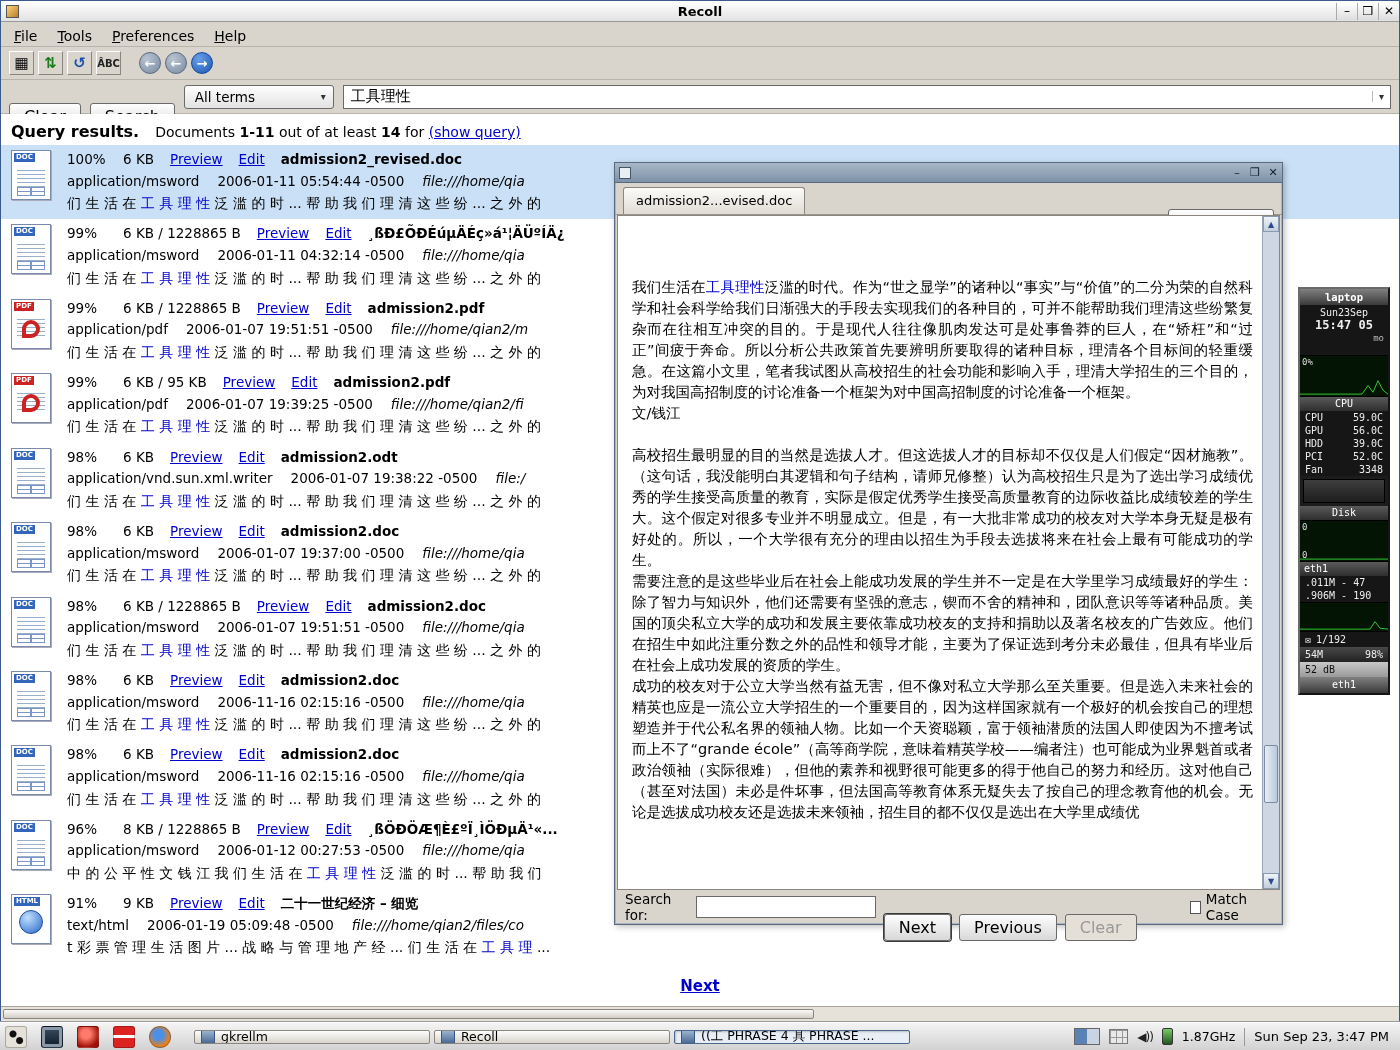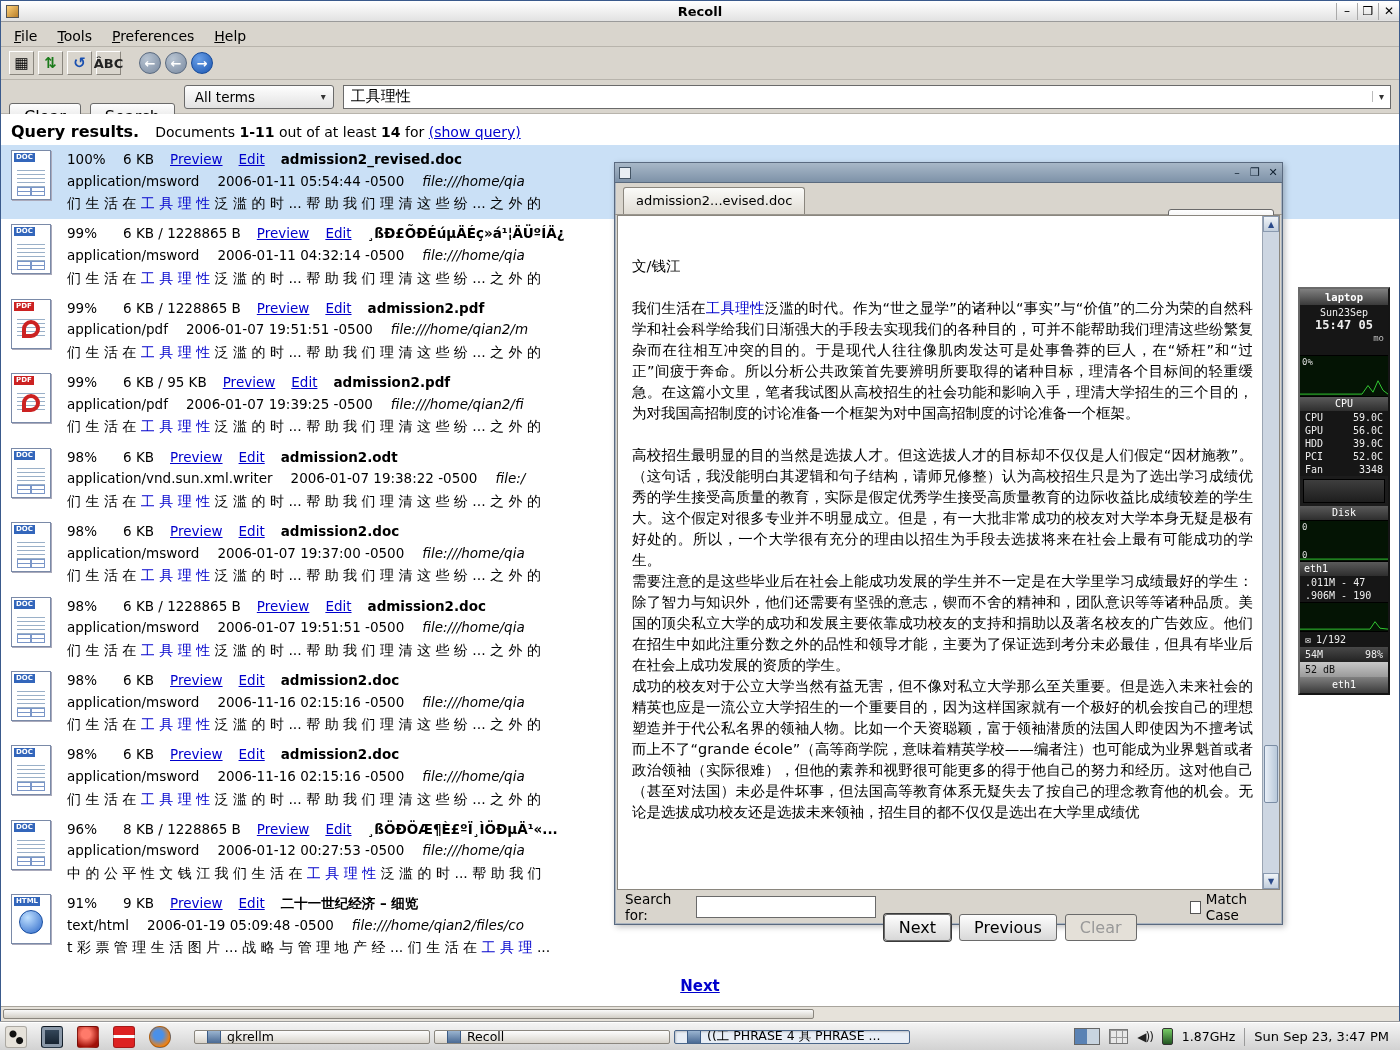--- a/index.html
+++ b/index.html
@@ -14,21 +14,21 @@
 .win-icon{width:13px;height:13px;margin-left:5px;background:linear-gradient(135deg,#ffd27a,#b97f2a);border:1px solid #555;flex:none;}
 .titlebar .title{position:absolute;left:0;right:0;text-align:center;font-weight:bold;font-size:13px;}
 .win-controls{margin-left:auto;display:flex;z-index:2;}
 .win-btn{width:21px;height:17px;display:flex;align-items:center;justify-content:center;font-size:12px;border-left:1px solid #aaa;background:linear-gradient(#fff,#ddd);}
 .menubar{height:25px;background:#d9d5cd;display:flex;align-items:flex-end;padding-left:4px;gap:2px;border-bottom:1px solid #b8b4ac;font-size:14px;flex:none;}
 .menu-item{padding:2px 9px;}
 .toolbar{height:33px;background:#d9d5cd;display:flex;align-items:center;gap:4px;padding:0 8px;border-bottom:1px solid #b8b4ac;flex:none;}
 .tool-btn{width:25px;height:24px;display:flex;align-items:center;justify-content:center;font-size:15px;background:#d9d5cd;border:1px solid;border-color:#fff #8a867e #8a867e #fff;}
 .tool-btn.green{color:#1a7a1a;font-weight:bold;}
 .tool-btn.blue{color:#1a50b0;font-weight:bold;}
-.tool-btn.spell{font-size:13px;font-weight:bold;color:#222;}
+.tool-btn.spell{font-size:10px;font-weight:bold;color:#222;}
 .tool-sep{width:10px;}
 .nav-circle{width:22px;height:22px;border-radius:50%;display:flex;align-items:center;justify-content:center;color:#fff;font-size:13px;font-weight:bold;}
 .nav-gray{background:radial-gradient(circle at 35% 30%,#b8c4d2,#7a8aa0);border:1px solid #5a6a80;}
 .nav-blue{background:radial-gradient(circle at 35% 30%,#6aa0e8,#1a55b0);border:1px solid #164a9a;}
 .searchrow{height:34px;background:#d9d5cd;display:flex;align-items:center;gap:9px;padding:0 8px;border-bottom:1px solid #b8b4ac;flex:none;}
 .btn{font-size:16px;padding:3px 14px;background:linear-gradient(#fefefe,#d8d8d8);border:1px solid #6a6a6a;border-radius:3px;font-family:inherit;margin-top:40px;}
 .btn.default{box-shadow:0 0 0 1px #3a3a3a;}
 .btn.disabled{color:#999;background:#e4e0d8;}
 .combo{display:flex;align-items:center;gap:8px;background:linear-gradient(#fefefe,#e2e2e2);border:1px solid #6a6a6a;border-radius:3px;padding:3px 7px 3px 10px;font-size:13.5px;min-width:150px;justify-content:space-between;}
 .combo .arrow{font-size:10px;color:#333;}
@@ -109,21 +109,21 @@
 
 
 .taskbar{position:absolute;left:0;bottom:0;width:1400px;height:28px;background:linear-gradient(#f4f4f4,#d2d2d2);border-top:1px solid #fff;box-shadow:0 -1px 0 #9a9a9a;display:flex;align-items:center;padding:0 5px;gap:7px;z-index:10;}
 .launcher{width:22px;height:22px;border-radius:3px;border:1px solid rgba(0,0,0,.25);}
 .ic-paw{background:radial-gradient(circle at 35% 35%,#111 3px,transparent 4px),radial-gradient(circle at 68% 68%,#111 3px,transparent 4px),#e6e2da;}
 .ic-terminal{background:linear-gradient(#3a4e62,#101c28);box-shadow:inset 0 0 0 3px #8a98a8;}
 .ic-player{background:radial-gradient(circle at 40% 35%,#ff7a6a 25%,#a01008 75%);}
 .ic-toolbox{background:linear-gradient(#d22 40%,#fff 40% 55%,#d22 55%);}
 .ic-firefox{background:radial-gradient(circle at 42% 40%,#4a90e8 28%,#f08010 70%);border-radius:50%;}
 .tb-tasks{display:flex;gap:4px;margin-left:16px;}
-.task-btn{width:236px;height:14px;display:flex;align-items:center;gap:6px;padding:0 12px;background:linear-gradient(#fdfdfd,#d8d4cc);border:1px solid #8a867e;border-radius:2px;font-size:12.5px;overflow:hidden;white-space:nowrap;}
+.task-btn{width:236px;height:14px;display:flex;align-items:center;gap:6px;padding:0 6px;background:linear-gradient(#fdfdfd,#d8d4cc);border:1px solid #8a867e;border-radius:2px;font-size:12.5px;overflow:hidden;white-space:nowrap;}
 .task-btn.active{background:#e8eef6;border-color:#4a668a;box-shadow:inset 1px 1px 2px rgba(0,0,0,.2);}
 .task-ic{width:14px;height:14px;background:linear-gradient(#9ab4d0,#4a6a94);border:1px solid #3a5a84;flex:none;}
 .task-label{overflow:hidden;text-overflow:ellipsis;}
 .tb-tray{margin-left:auto;display:flex;align-items:center;gap:9px;padding-right:6px;font-size:12.5px;}
 .tray-pager{width:26px;height:17px;border:1px solid #666;background:linear-gradient(90deg,#5a82b4 0 50%,#c8d4e0 50% 100%);}
 .tray-keys{width:19px;height:15px;border:1px solid #777;background-color:#e8e8e8;background-image:linear-gradient(#999 1px,transparent 1px),linear-gradient(90deg,#999 1px,transparent 1px);background-size:6px 7px;}
 .tray-volume{font-size:12px;color:#222;letter-spacing:-1px;}
 .tray-battery{width:11px;height:17px;background:linear-gradient(#7c6,#252);border:1px solid #333;border-radius:2px;}
 .tray-sep{width:1px;height:18px;background:#9a9a9a;}
 .tray-clock{font-size:13px;}
@@ -449,22 +449,22 @@
       <div class="win-btn">❒</div>
       <div class="win-btn">✕</div>
     </div>
   </div>
   <div class="pv-tabs">
     <div class="pv-tab">admission2...evised.doc</div>
     <button class="btn close-tab">Close Tab</button>
   </div>
   <div class="pv-content">
     <div class="pv-text">
+        <p class="pv-p gap"><span>我们生活在</span><span class="hl">工具理性</span><span>泛滥的时代。作为“世之显学”的诸种以“事实”与“价值”的二分为荣的自然科学和社会科学给我们日渐强大的手段去实现我们的各种目的，可并不能帮助我们理清这些纷繁复杂而在往相互冲突的目的。于是现代人往往像肌肉发达可是处事鲁莽的巨人，在“矫枉”和“过正”间疲于奔命。所以分析公共政策首先要辨明所要取得的诸种目标，理清各个目标间的轻重缓急。在这篇小文里，笔者我试图从高校招生的社会功能和影响入手，理清大学招生的三个目的，为对我国高招制度的讨论准备一个框架为对中国高招制度的讨论准备一个框架。</span></p>
         <p class="pv-p"><span>文/钱江</span></p>
-        <p class="pv-p gap"><span>我们生活在</span><span class="hl">工具理性</span><span>泛滥的时代。作为“世之显学”的诸种以“事实”与“价值”的二分为荣的自然科学和社会科学给我们日渐强大的手段去实现我们的各种目的，可并不能帮助我们理清这些纷繁复杂而在往相互冲突的目的。于是现代人往往像肌肉发达可是处事鲁莽的巨人，在“矫枉”和“过正”间疲于奔命。所以分析公共政策首先要辨明所要取得的诸种目标，理清各个目标间的轻重缓急。在这篇小文里，笔者我试图从高校招生的社会功能和影响入手，理清大学招生的三个目的，为对我国高招制度的讨论准备一个框架为对中国高招制度的讨论准备一个框架。</span></p>
         <p class="pv-p gap"><span>高校招生最明显的目的当然是选拔人才。但这选拔人才的目标却不仅仅是人们假定“因材施教”。（这句话，我没能明白其逻辑和句子结构，请师兄修整）认为高校招生只是为了选出学习成绩优秀的学生接受高质量的教育，实际是假定优秀学生接受高质量教育的边际收益比成绩较差的学生大。这个假定对很多专业并不明显成立。但是，有一大批非常成功的校友对大学本身无疑是极有好处的。所以，一个大学很有充分的理由以招生为手段去选拔将来在社会上最有可能成功的学生。</span></p>
         <p class="pv-p"><span>需要注意的是这些毕业后在社会上能成功发展的学生并不一定是在大学里学习成绩最好的学生：除了智力与知识外，他们还需要有坚强的意志，锲而不舍的精神和，团队意识等等诸种品质。美国的顶尖私立大学的成功和发展主要依靠成功校友的支持和捐助以及著名校友的广告效应。他们在招生中如此注重分数之外的品性和领导才能，主要为了保证选到考分未必最佳，但具有毕业后在社会上成功发展的资质的学生。</span></p>
         <p class="pv-p"><span>成功的校友对于公立大学当然有益无害，但不像对私立大学那么至关重要。但是选入未来社会的精英也应是一流公立大学招生的一个重要目的，因为这样国家就有一个极好的机会按自己的理想塑造并于代公私名界的领袖人物。比如一个天资聪颖，富于领袖潜质的法国人即使因为不擅考试而上不了“grande école”（高等商学院，意味着精英学校——编者注）也可能成为业界魁首或者政治领袖（实际很难），但他的素养和视野很可能更多的得于他自己的努力和经历。这对他自己（甚至对法国）未必是件坏事，但法国高等教育体系无疑失去了按自己的理念教育他的机会。无论是选拔成功校友还是选拔未来领袖，招生目的都不仅仅是选出在大学里成绩优</span></p>
       </div>
     <div class="pv-scroll">
       <div class="sarrow">▲</div>
       <div class="strack">
         <div class="pv-thumb"></div>
       </div>
       <div class="sarrow">▼</div>

